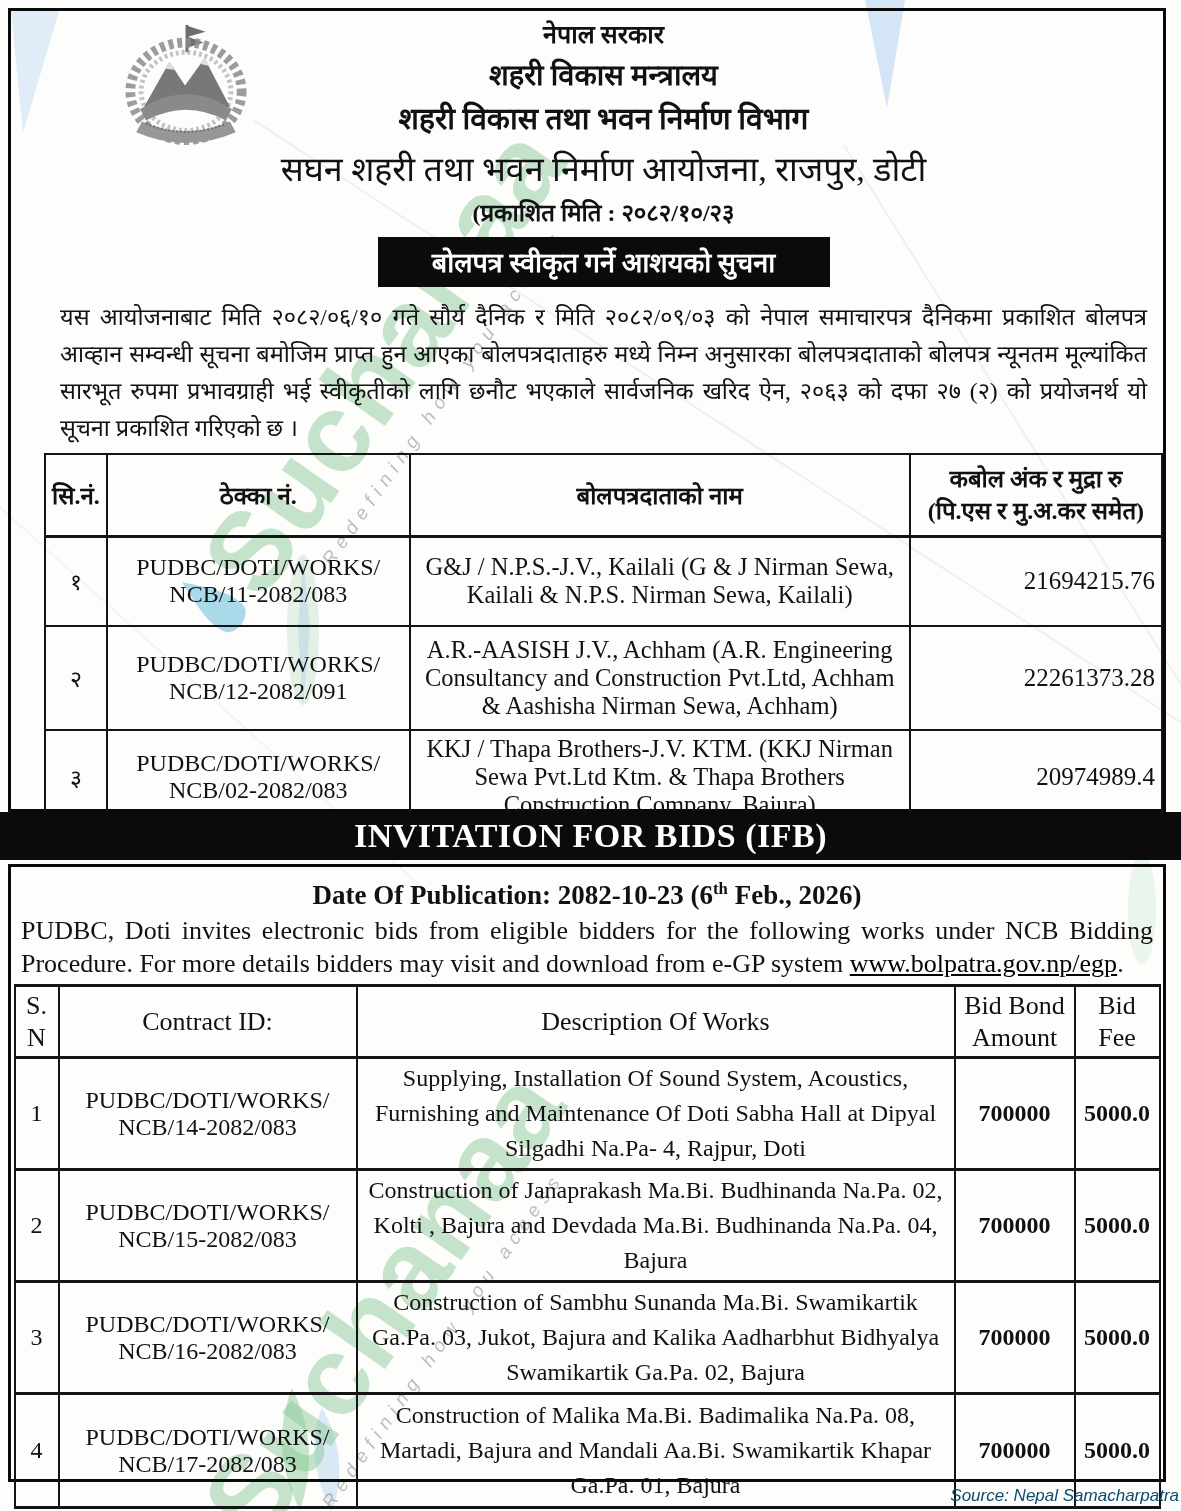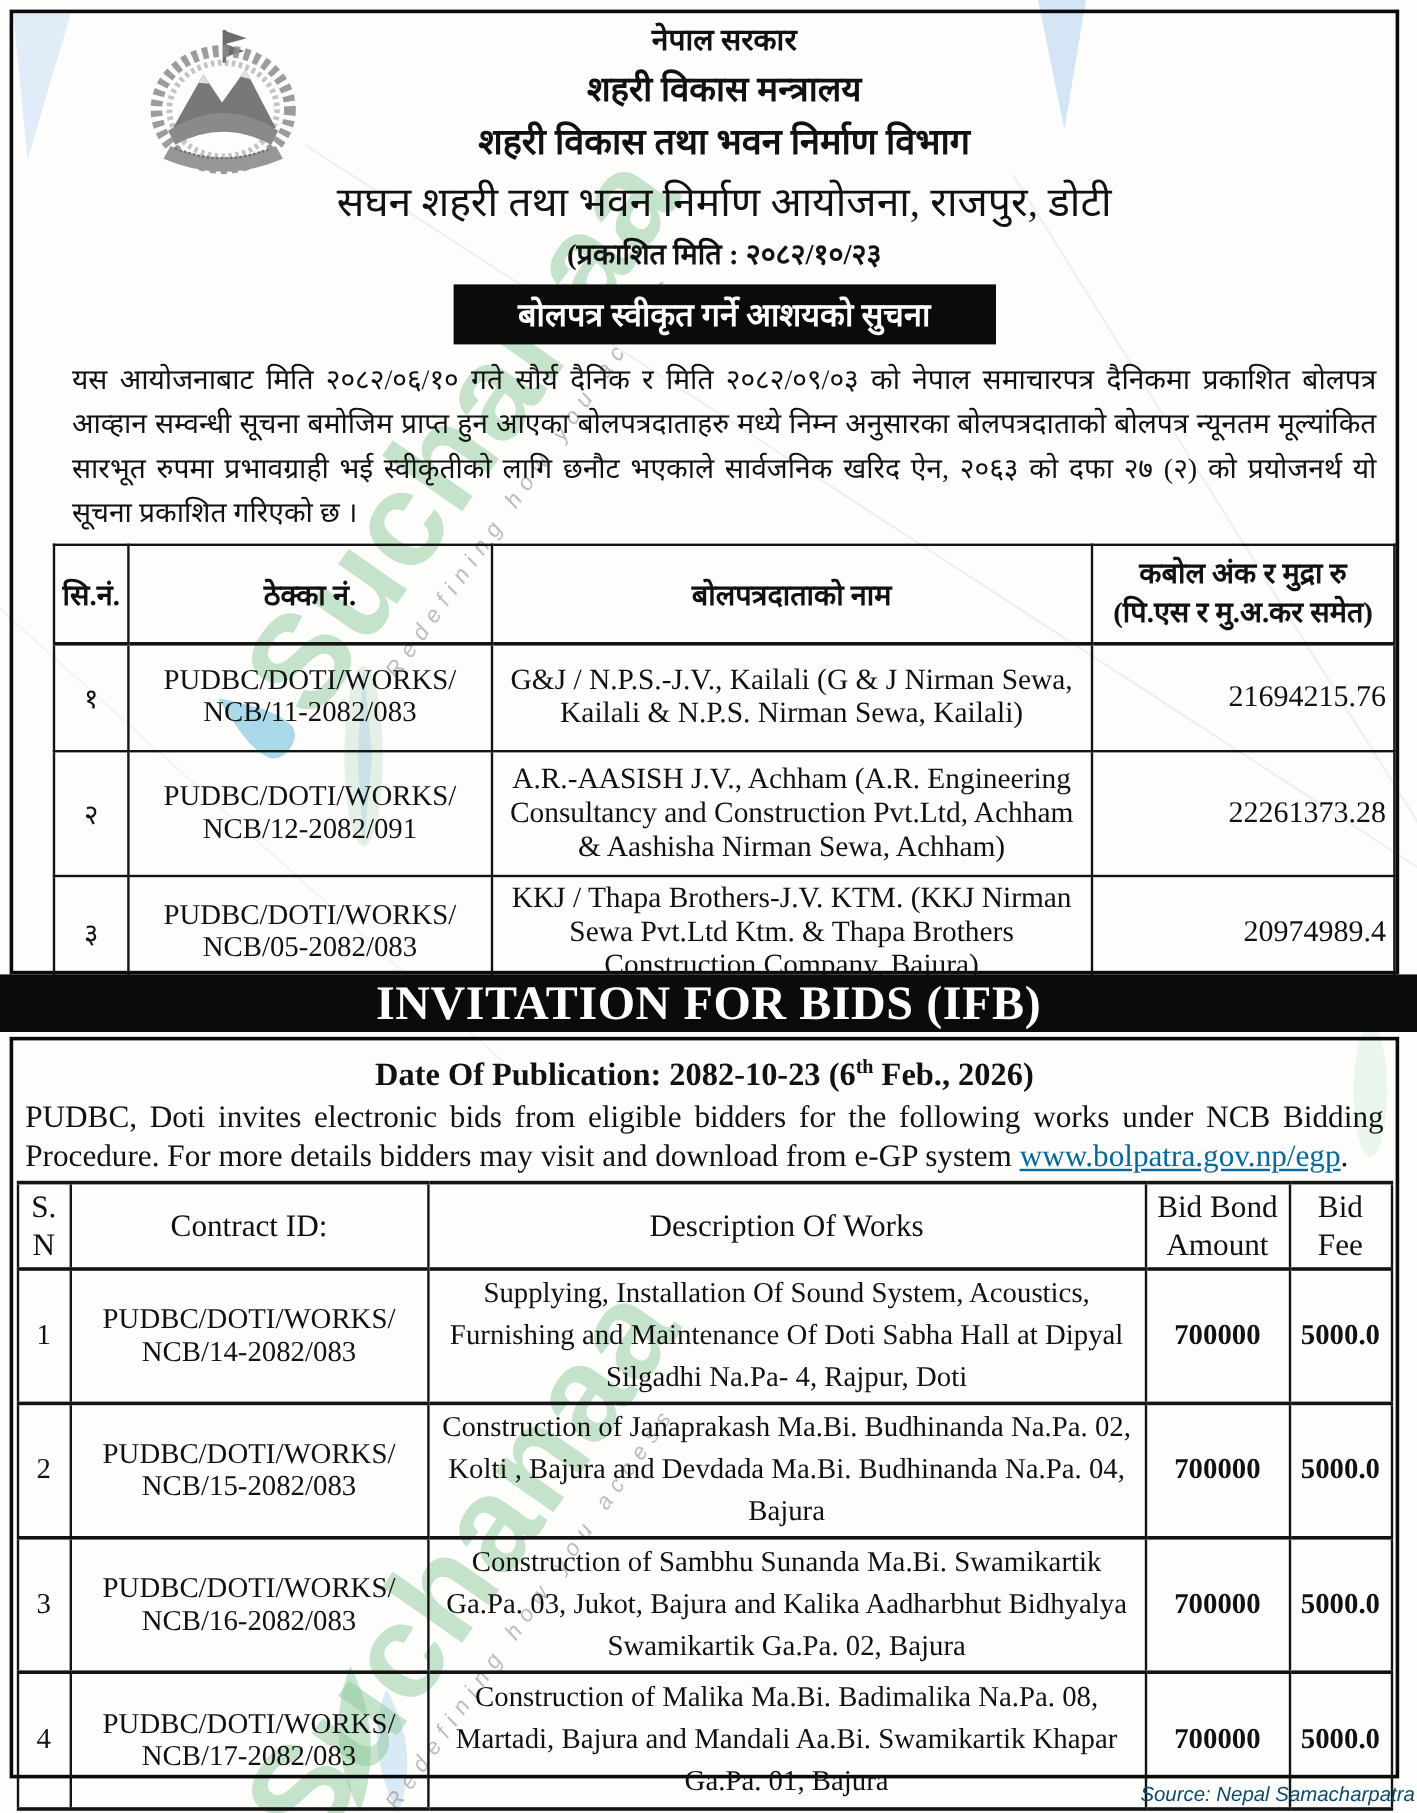--- a/index.html
+++ b/index.html
@@ -42,31 +42,31 @@
   .t1 tr.hrow th { border-bottom-width:3px; font-size:24px; font-weight:bold; }
   .t1 .sn   { font-size:23px; }
   .t1 .cid  { font-size:24px; }
   .t1 .bidder { font-size:24.5px; }
   .t1 .amt  { font-size:25px;text-align:right; }
   .hdr2line { line-height:32px; }
   
   .ifb-banner {
     position:absolute; z-index:1; left:0; top:812px; width:1181px; height:48px;
     background:#0b0b0b; color:#fff; text-align:center;
-    font-size:40px; font-weight:bold; line-height:48px; letter-spacing:.5px;
+    font-size:34px; font-weight:bold; line-height:48px; letter-spacing:.5px;
   }
   
   .box2 {
     position:absolute; z-index:1; left:8px; top:864px; width:1158px; height:618px;
     border:3px solid #0a0a0a; box-sizing:border-box; background:transparent;
   }
   .date-line { text-align:center; font-size:27px; font-weight:bold; line-height:36px; margin-top:4px; }
   .date-line sup { font-size:.62em; }
   .en-para { margin:1px 10px 4px; font-size:26px; line-height:33px; text-align:justify; }
-  .en-para a { color:#0369a1; }
+  .en-para a { color:#000000; }
   .t2 td, .t2 th {
     border-left:2px solid #141414; border-right:2px solid #141414;
     border-top:3px solid #141414; border-bottom:3px solid #141414;
     text-align:center; vertical-align:middle; padding:2px 5px;
   }
   .t2 th { font-size:26px; font-weight:normal; line-height:32px; }
   .t2 .sn  { font-size:24px; }
   .t2 .cid { font-size:24px; }
   .t2 .desc{ font-size:24px; line-height:35px; }
   .t2 .money { font-size:24px; font-weight:bold; }
@@ -178,21 +178,21 @@
           <div>PUDBC/DOTI/WORKS/</div>
           <div>NCB/12-2082/091</div>
         </td>
         <td class="bidder">A.R.-AASISH J.V., Achham (A.R. Engineering Consultancy and Construction Pvt.Ltd, Achham &amp; Aashisha Nirman Sewa, Achham)</td>
         <td class="amt">22261373.28</td>
       </tr>
       <tr style="height:94px">
         <td class="sn">३</td>
         <td class="cid">
           <div>PUDBC/DOTI/WORKS/</div>
-          <div>NCB/05-2082/083</div>
+          <div>NCB/02-2082/083</div>
         </td>
         <td class="bidder">KKJ / Thapa Brothers-J.V. KTM. (KKJ Nirman Sewa Pvt.Ltd Ktm. &amp; Thapa Brothers Construction Company, Bajura)</td>
         <td class="amt">20974989.4</td>
       </tr>
     </tbody>
       </table>
   </div>
 
   <div class="ifb-banner">INVITATION FOR BIDS (IFB)</div>
 

